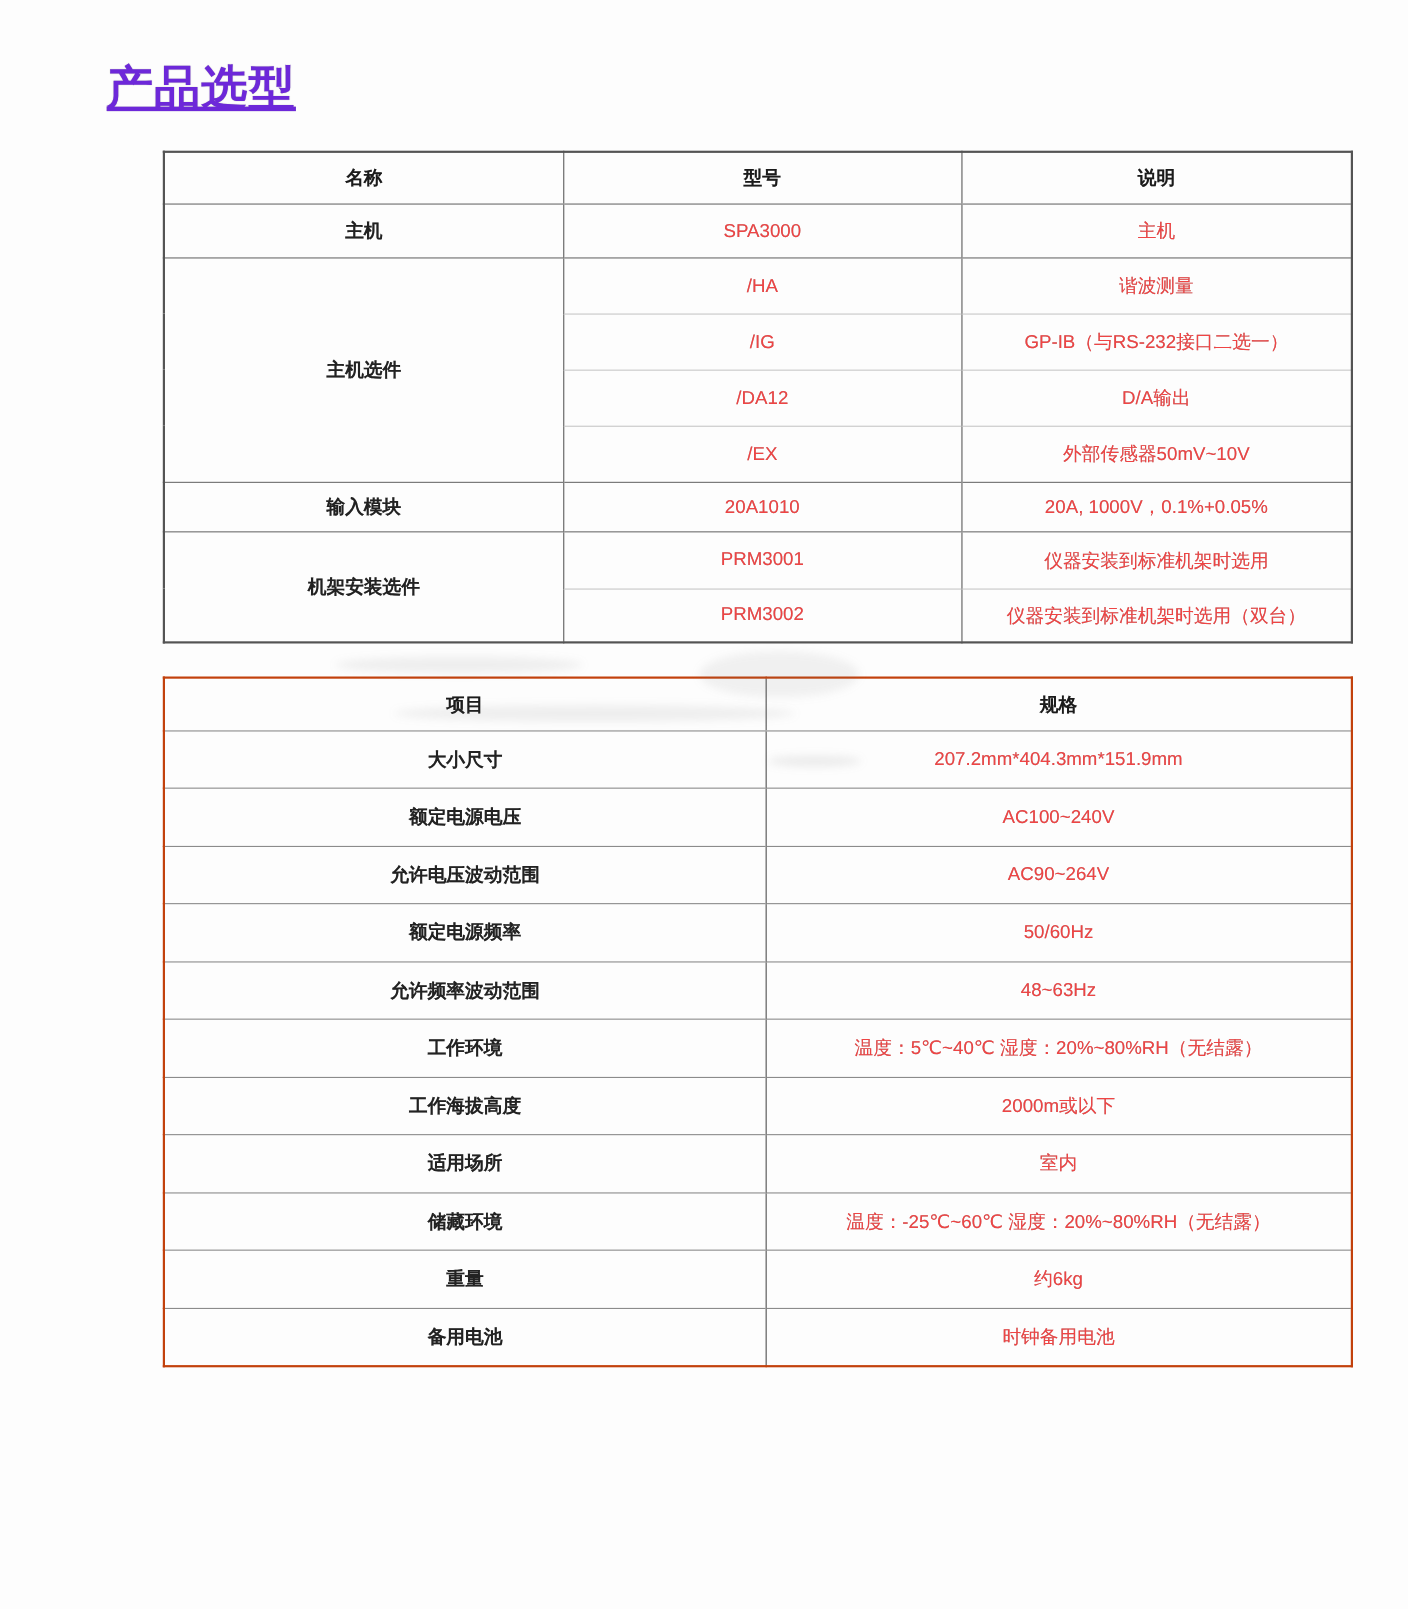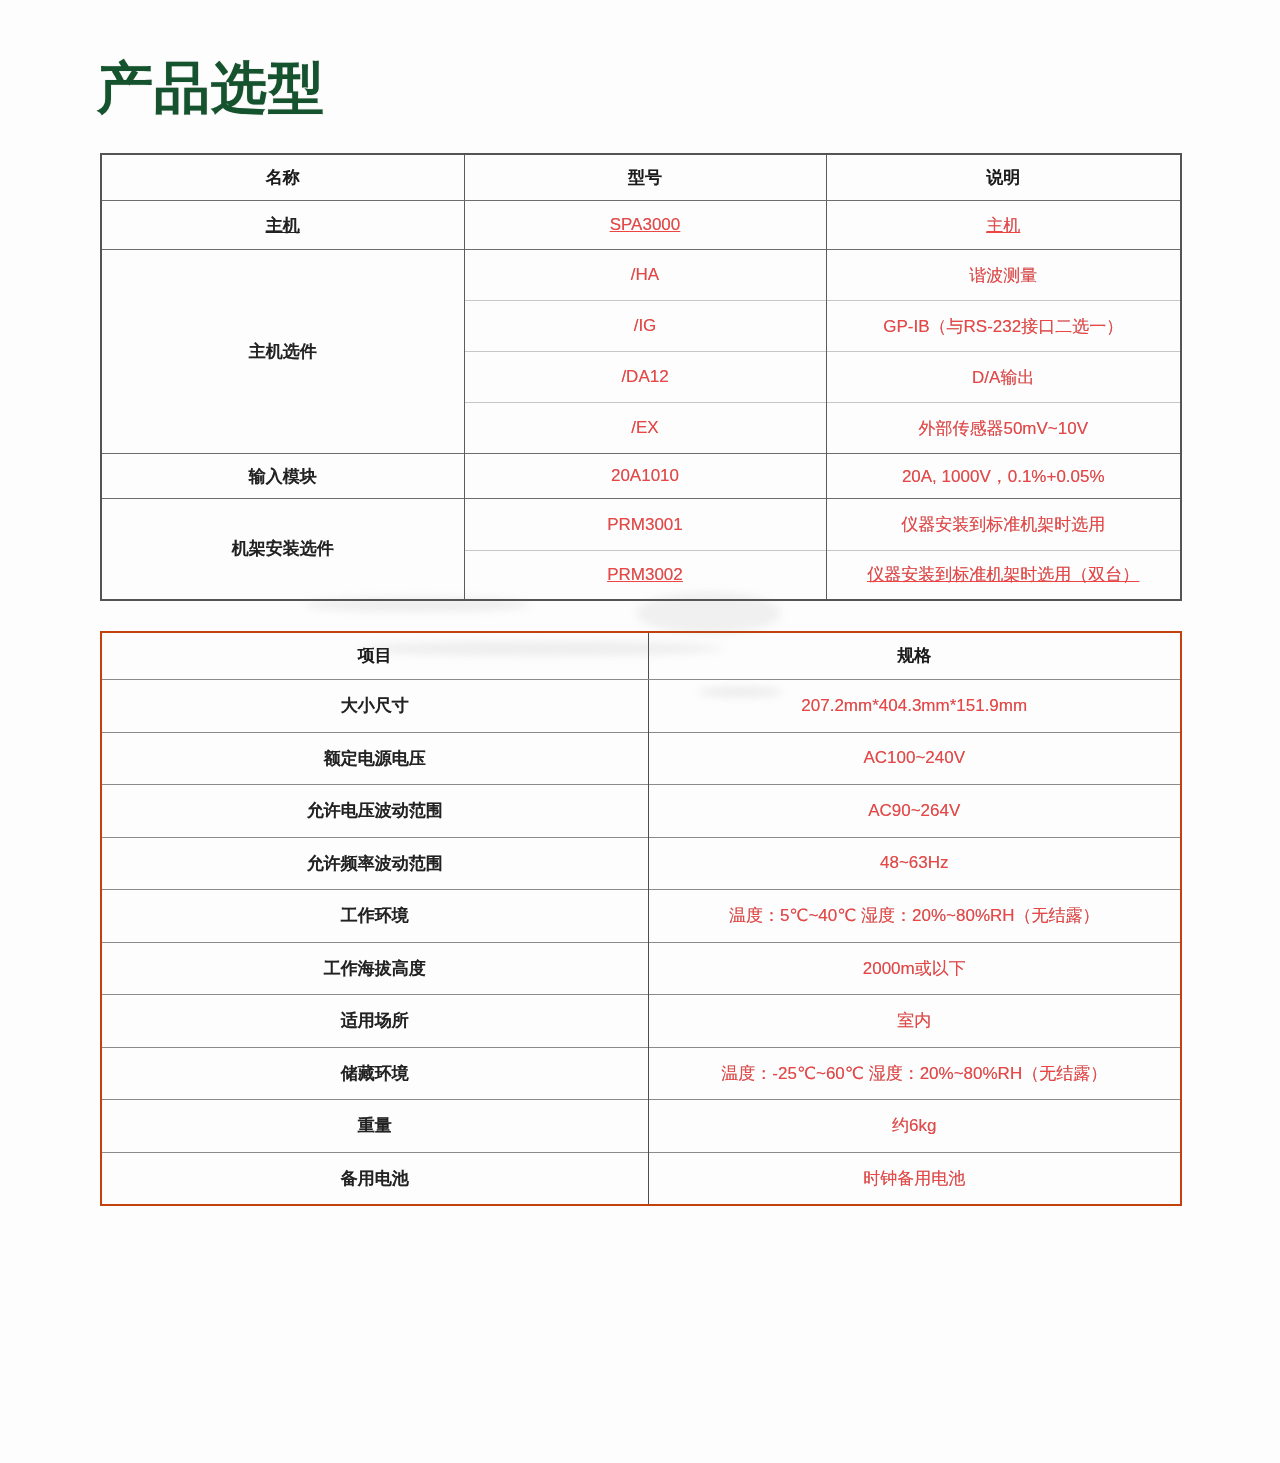--- a/index.html
+++ b/index.html
@@ -10,35 +10,37 @@
     font-family: "Liberation Sans", "DejaVu Sans", sans-serif;
   }
   .page {
     position: absolute; inset: 0;
     padding: 0 100px;
     overflow: hidden;
   }
   .section-title {
     margin: 0;
     margin-left: -3px;
-    font-size: 56px;
+    font-size: 42px;
     font-weight: bold;
-    color: #14532d;
+    color: #6d28d9;
     letter-spacing: 1px;
     line-height: 1.1;
     text-shadow: 0 0 1px rgba(20,20,20,0.35);
+    text-decoration: underline;
   }
   #title-1 { margin-top: 57px; }
   #title-2 { margin-top: 53px; }
 
   table {
     border-collapse: collapse;
     table-layout: fixed;
     width: 1080px;
     background: transparent;
+    margin-left: 48px;
   }
   th, td {
     text-align: center;
     vertical-align: middle;
     padding: 0 8px;
     font-size: 17px;
     color: #ef4444;
     font-weight: normal;
     text-shadow: 0 0 0.6px rgba(45,45,45,0.4);
     overflow: hidden;
@@ -46,21 +48,21 @@
   }
   th { font-weight: bold; color: #1b1b1b; }
   .cell-strong { font-weight: bold; color: #222; }
 
   
   .t1 { margin-top: 34px; border: 2px solid #545454; }
   .t1 th, .t1 td { border-left: 1px solid #5c5c5c; }
   .t1 thead th { height: 47px; border-bottom: 1px solid #6d6d6d; }
   .t1 tr.major td { border-top: 1px solid #6d6d6d; }
   .t1 tr.sub td   { border-top: 1px solid #c7c7c7; }
-  .t1 tr.h49 td { height: 49px; text-decoration: underline; }
+  .t1 tr.h49 td { height: 49px; }
   .t1 tr.h51 td { height: 51px; }
   .t1 tr.h45 td { height: 45px; }
   .t1 tr.h52 td { height: 52px; }
 
   
   .t2 { margin-top: 30px; border: 2px solid #c2410c; }
   .t2 th, .t2 td { border-left: 1px solid #4e4e4e; }
   .t2 thead th { height: 48px; border-bottom: 1px solid #8b8b8b; }
   .t2 tbody td { height: 52.5px; border-top: 1px solid #8b8b8b; }
 
@@ -155,20 +157,24 @@
       </tr>
       <tr>
         <td class="cell-strong">额定电源电压</td>
         <td>AC100~240V</td>
       </tr>
       <tr>
         <td class="cell-strong">允许电压波动范围</td>
         <td>AC90~264V</td>
       </tr>
       <tr>
+        <td class="cell-strong">额定电源频率</td>
+        <td>50/60Hz</td>
+      </tr>
+      <tr>
         <td class="cell-strong">允许频率波动范围</td>
         <td>48~63Hz</td>
       </tr>
       <tr>
         <td class="cell-strong">工作环境</td>
         <td>温度：5℃~40℃  湿度：20%~80%RH（无结露）</td>
       </tr>
       <tr>
         <td class="cell-strong">工作海拔高度</td>
         <td>2000m或以下</td>

